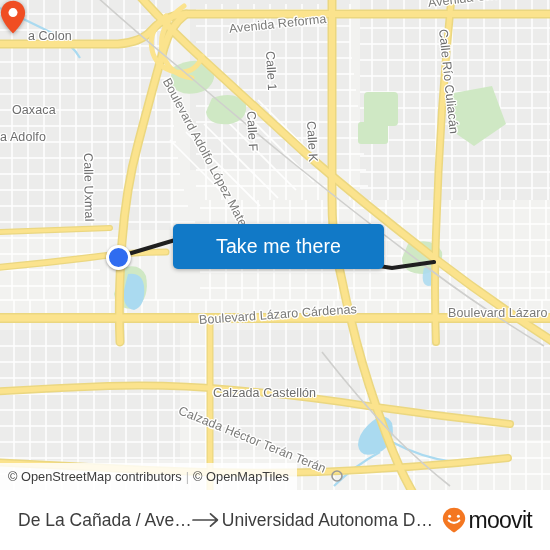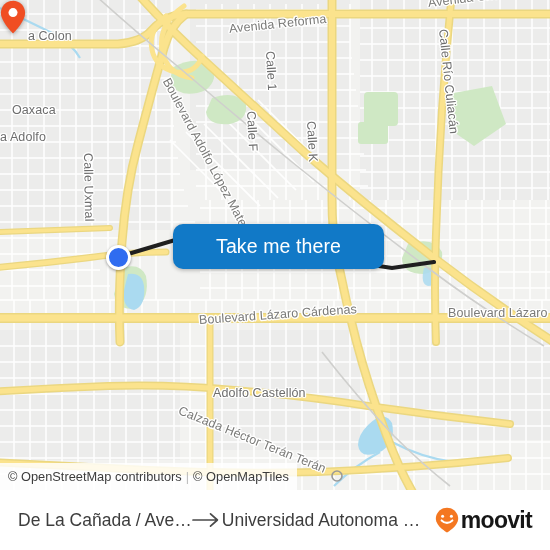--- a/index.html
+++ b/index.html
@@ -54,21 +54,21 @@
     width:26px; height:34px;
     filter:drop-shadow(0 1px 2px rgba(0,0,0,.35));
   }
 
   
   #take-me-there {
     position:absolute;
     left:173px; top:224px;
     width:211px; height:45px;
     background:#1179c7;
-    border-radius:10px;
+    border-radius:5px;
     color:#ffffff;
     font-size:19.5px;
     font-family:"Liberation Sans", sans-serif;
     display:flex; align-items:center; justify-content:center;
     border:none; cursor:pointer;
     box-shadow:0 1px 4px rgba(0,0,0,.30);
     letter-spacing:.1px;
   }
 
   
@@ -109,21 +109,21 @@
   #stop-dest   { flex:1 1 auto; min-width:0; }
   #arrow-icon { flex:0 0 auto; color:#4a4a4a; display:flex; align-items:center; }
 
   
   #moovit-logo {
     flex:0 0 auto;
     display:flex; align-items:center; gap:2px;
     margin-left:8px;
   }
   #moovit-wordmark {
-    font-size:23px; font-weight:bold; color:#161616;
+    font-size:23px; font-weight:normal; color:#161616;
     letter-spacing:-.7px;
     font-family:"Liberation Sans", sans-serif;
   }
 </style>
 </head>
 <body>
 
 <div id="app">
 
   <div id="map">
@@ -255,21 +255,21 @@
       <div class="lbl hwy" style="left:229px;top:22px;transform:rotate(-6deg);transform-origin:left center;">Avenida Reforma</div>
       <div class="lbl hwy" style="left:428px;top:-4px;transform:rotate(-7deg);transform-origin:left center;">Avenida Cristobal Colón</div>
       <div class="lbl hwy" style="left:166px;top:72px;transform:rotate(62deg);transform-origin:left center;">Boulevard Adolfo López Mateos</div>
       <div class="lbl" style="left:270px;top:44px;transform:rotate(87deg);transform-origin:left center;">Calle 1</div>
       <div class="lbl" style="left:251px;top:104px;transform:rotate(87deg);transform-origin:left center;">Calle F</div>
       <div class="lbl" style="left:311px;top:114px;transform:rotate(87deg);transform-origin:left center;">Calle K</div>
       <div class="lbl" style="left:443px;top:22px;transform:rotate(84deg);transform-origin:left center;">Calle Río Culiacán</div>
       <div class="lbl" style="left:88px;top:146px;transform:rotate(89deg);transform-origin:left center;">Calle Uxmal</div>
       <div class="lbl hwy" style="left:199px;top:313px;transform:rotate(-4deg);transform-origin:left center;">Boulevard Lázaro Cárdenas</div>
       <div class="lbl hwy" style="left:448px;top:306px;">Boulevard Lázaro Cá</div>
-      <div class="lbl" style="left:213px;top:386px;">Adolfo Castellón</div>
+      <div class="lbl" style="left:213px;top:386px;">Calzada Castellón</div>
       <div class="lbl hwy" style="left:179px;top:403px;transform:rotate(22deg);transform-origin:left center;">Calzada Héctor Terán Terán</div>
     </div>
 
     <svg id="route-layer" width="550" height="490" viewBox="0 0 550 490">
       <path d="M118 257 L175 240 L186 240" stroke="#1f1f1f" stroke-width="4.2" fill="none" stroke-linecap="round"></path>
       <path d="M372 265 L392 268 L434 262" stroke="#1f1f1f" stroke-width="4.2" fill="none" stroke-linecap="round"></path>
     </svg>
 
     <div id="origin-marker"></div>
 

